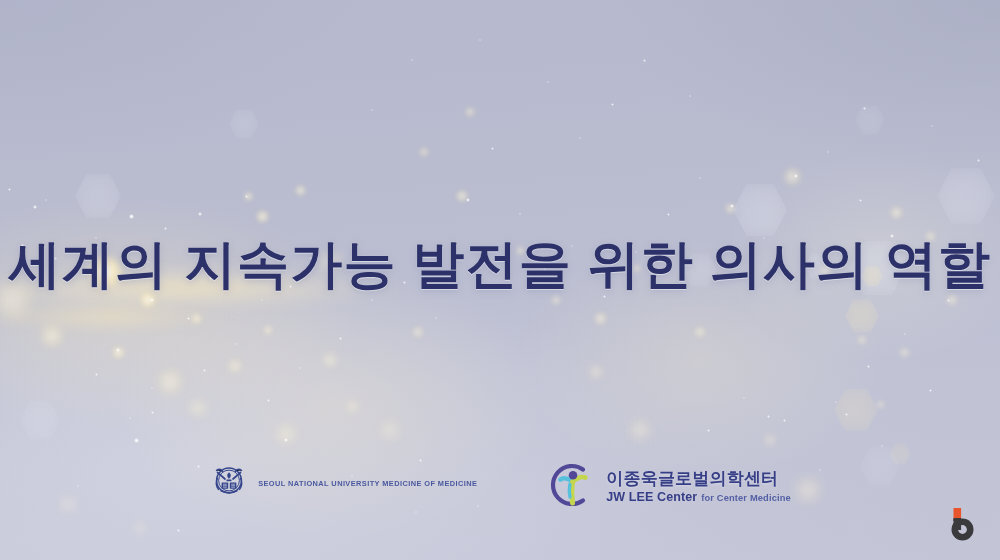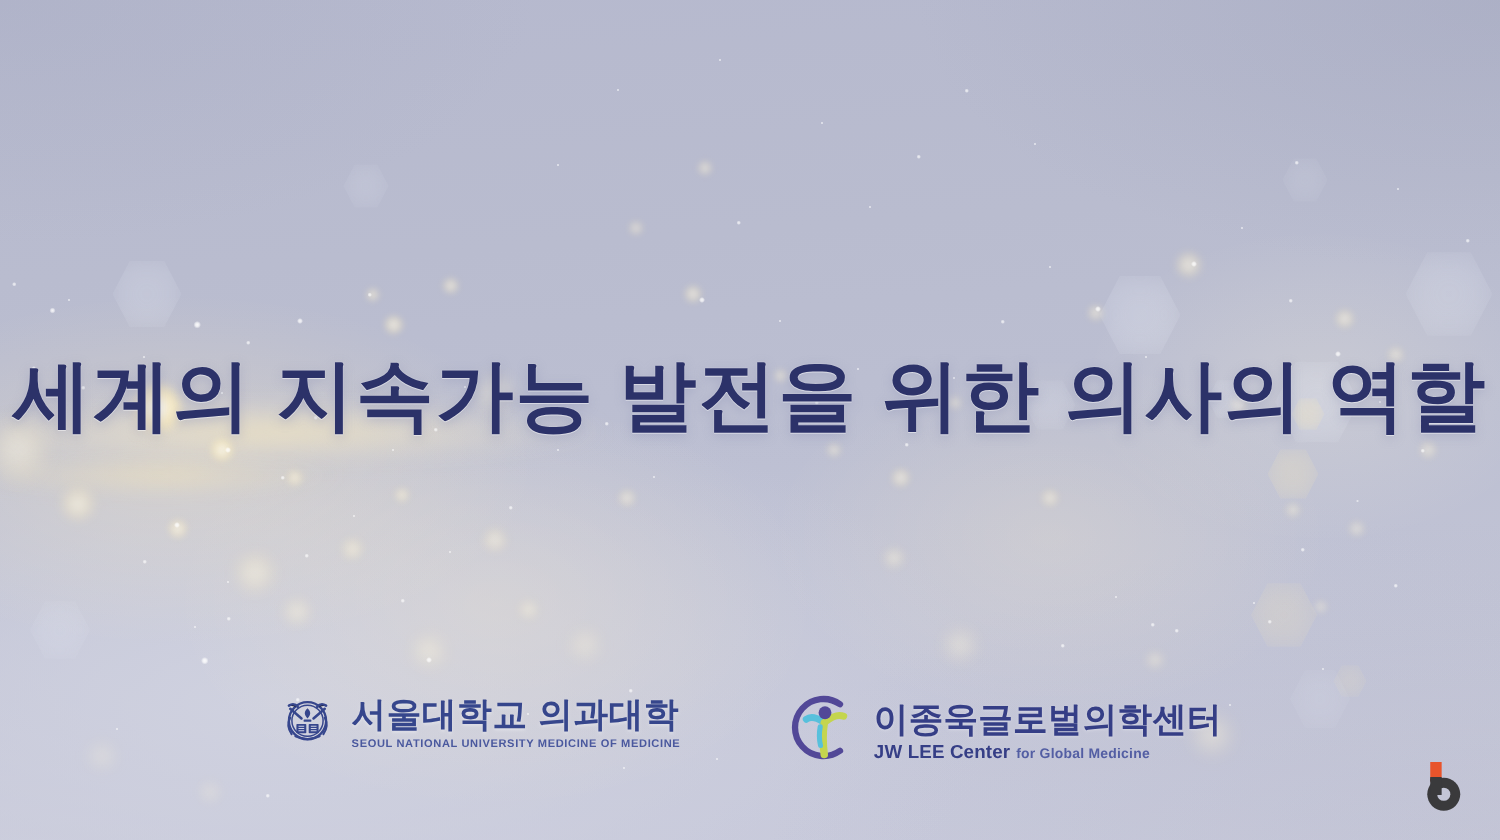--- a/index.html
+++ b/index.html
@@ -148,21 +148,21 @@
   }
   .snu-en {
     margin-top: 4px;
     font-size: 7.4px;
     font-weight: 700;
     color: #41509a;
     letter-spacing: 0.42px;
     white-space: nowrap;
   }
   .jw-ko {
-    font-size: 23px;
+    font-size: 17px;
     font-weight: 700;
     color: #2b3480;
     letter-spacing: 0.2px;
     text-shadow: 0 1px 2px rgba(255,255,255,0.32);
   }
   .jw-en-row {
     margin-top: 4px;
     display: flex;
     align-items: baseline;
     gap: 4px;
@@ -366,21 +366,20 @@
 
           <g fill="#2b3c87">
             <path d="M20 12.2 q2.6 2.4 1.5 4.6 q-0.8 1.6 -1.5 2.2 q-0.7 -0.6 -1.5 -2.2 q-1.1 -2.2 1.5 -4.6 z"></path>
             <rect x="17.4" y="19.6" width="5.2" height="1.6" rx="0.6"></rect>
           </g>
 
           <path d="M12 30.8 Q20 34.6 28 30.8" stroke="#2b3c87" stroke-width="1.5" fill="none" stroke-linecap="round"></path>
         </svg>
       </span>
       <span class="logo-text">
-        <span class="snu-ko">서울대학교 의과대학</span>
         <span class="snu-en">SEOUL NATIONAL UNIVERSITY MEDICINE OF MEDICINE</span>
       </span>
     </div>
 
     <div class="logo">
       <span class="logo-mark">
         <svg width="50" height="50" viewBox="0 0 50 50" aria-hidden="true">
 
           <path d="M36 9.5 A19 19 0 1 0 36 40.5" fill="none" stroke="#4a3f93" stroke-width="4.2" stroke-linecap="round"></path>
 
@@ -392,21 +391,21 @@
 
           <path d="M22.8 24.5 Q21.6 31 23 37" fill="none" stroke="#4fc0dd" stroke-width="3.4" stroke-linecap="round"></path>
 
           <circle cx="26" cy="15.2" r="4.3" fill="#4a3f93"></circle>
         </svg>
       </span>
       <span class="logo-text">
         <span class="jw-ko">이종욱글로벌의학센터</span>
         <span class="jw-en-row">
           <span class="jw-en-bold">JW LEE Center</span>
-          <span class="jw-en-light">for Global Medicine</span>
+          <span class="jw-en-light">for Center Medicine</span>
         </span>
       </span>
     </div>
 
   </div>
 
   <div class="watermark">
     <svg width="44" height="44" viewBox="0 0 44 44" aria-hidden="true">
       <rect x="13.5" y="6" width="7.6" height="13" fill="#e8542b"></rect>
       <path d="M13.5 16 h7.6 v3 h-7.6 z" fill="#3a3a3c"></path>

